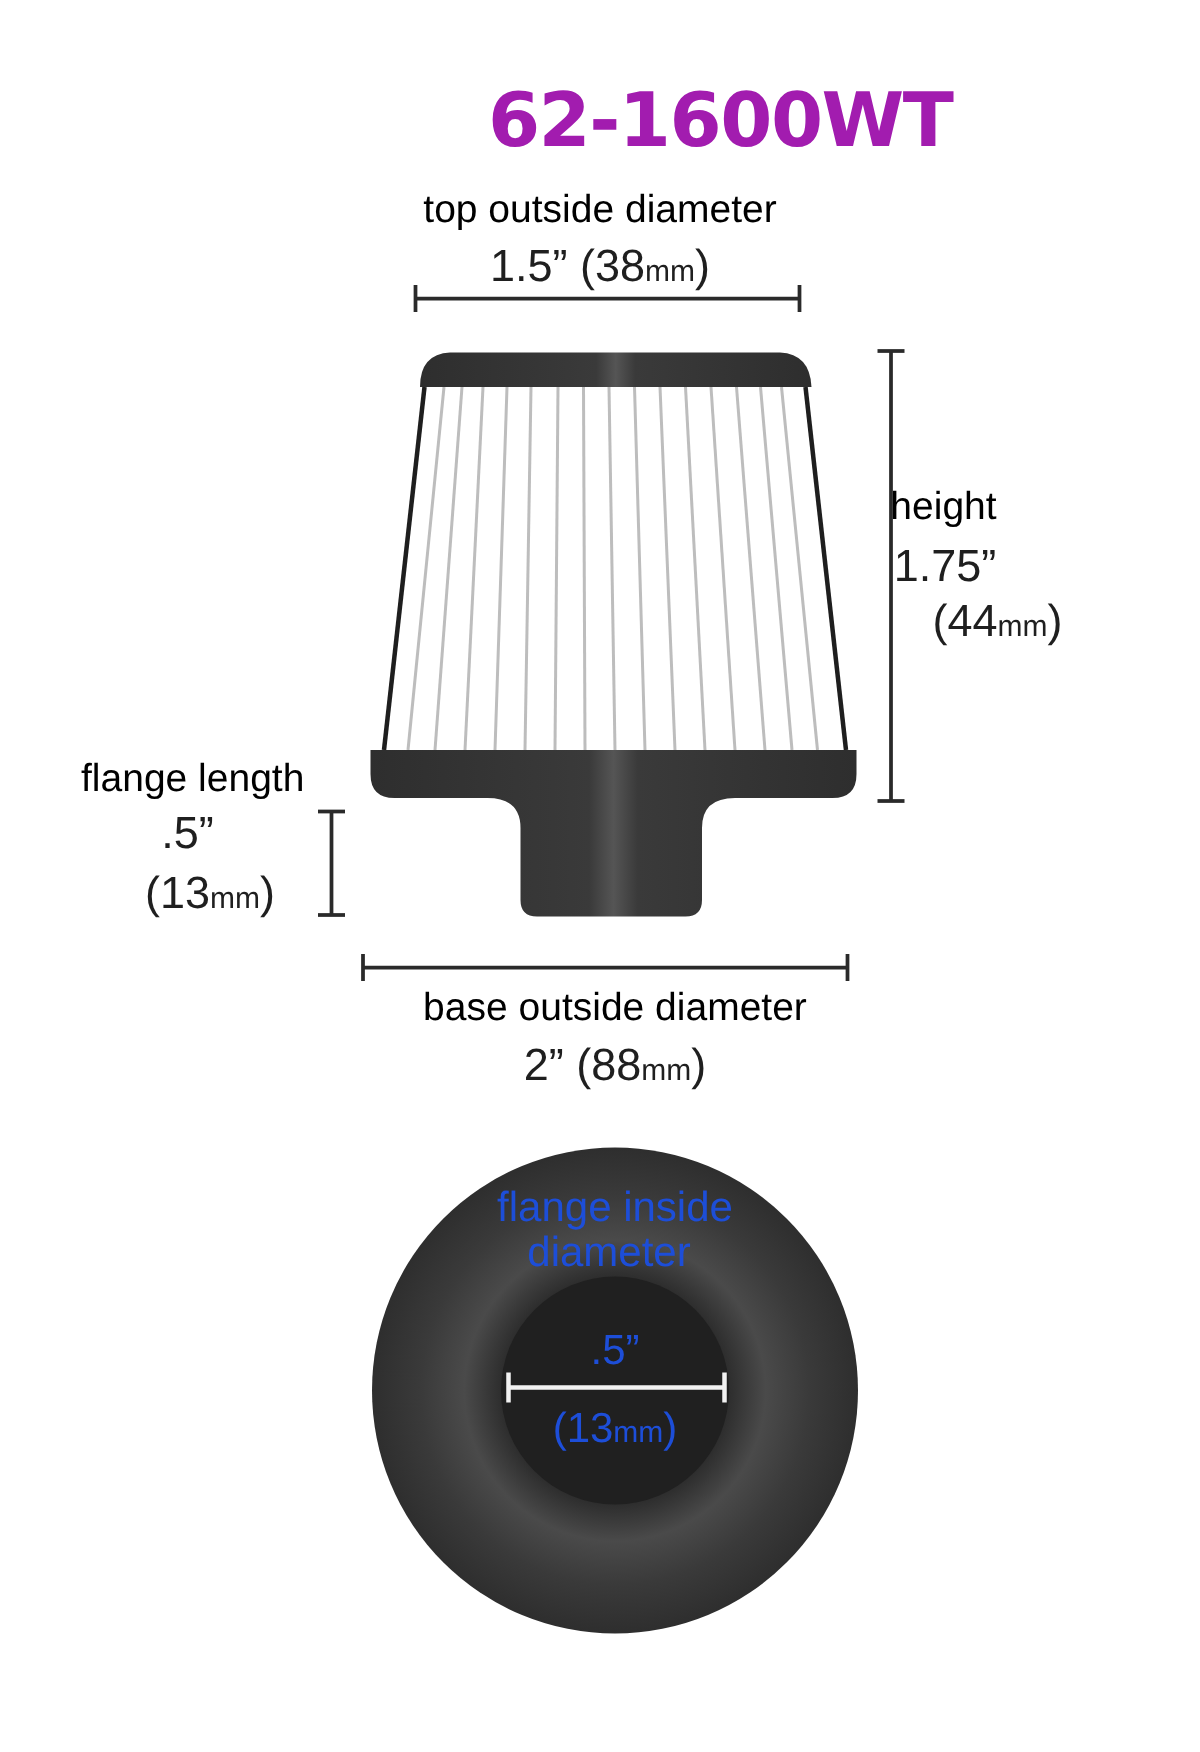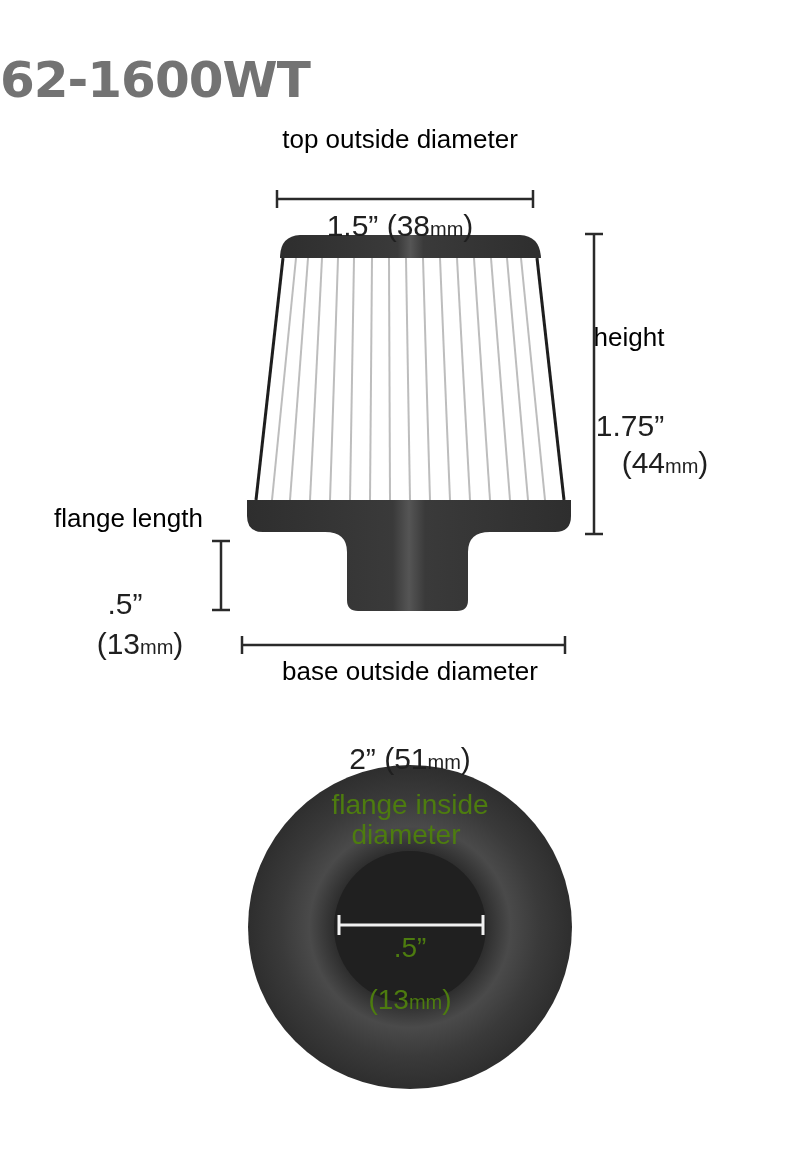--- a/index.html
+++ b/index.html
@@ -1,24 +1,24 @@
 <!DOCTYPE html>
 <html><head>
   <meta charset="utf-8">
   <style>
     html, body { margin: 0; padding: 0; background: #ffffff; }
     body { width: 800px; height: 1168px; position: relative; overflow: hidden; font-family: "Liberation Sans", sans-serif; color: #1e1e1e; }
     .abs { position: absolute; }
-    .title { left: 0; width: 635px; top: 50px; text-align: left; font-family: "DejaVu Sans", sans-serif; font-weight: bold; font-size: 50px; letter-spacing: -1px; color: #737373; line-height: 60px; }
+    .title { left: 0; width: 635px; top: 50px; text-align: right; font-family: "DejaVu Sans", sans-serif; font-weight: bold; font-size: 50px; letter-spacing: -1px; color: #a21caf; line-height: 60px; }
     .label { font-family: "Liberation Sans", sans-serif; font-size: 26px; line-height: 30px; color: #000000; white-space: nowrap; }
-    .value { font-family: "Liberation Sans", sans-serif; font-size: 30px; line-height: 36px; color: #1f1f1f; white-space: nowrap; margin-top: 48px; }
+    .value { font-family: "Liberation Sans", sans-serif; font-size: 30px; line-height: 36px; color: #1f1f1f; white-space: nowrap; }
     .value .mm { font-size: 20px; }
     .center { text-align: center; }
     svg { position: absolute; left: 0; top: 0; }
-    .white { color: #4d7c0f; text-align: center; }
+    .white { color: #1d4ed8; text-align: center; }
   </style>
 </head>
 <body>
 
 <div class="abs title">62-1600WT</div>
 
 <svg width="800" height="1168" viewBox="0 0 800 1168">
   <defs>
     <linearGradient id="rubberGrad" x1="0" y1="0" x2="1" y2="0">
       <stop offset="0" stop-color="#2e2e2e"></stop>
@@ -106,19 +106,19 @@
 <div class="abs value center" style="left:572px; width:116px; top:360px;">1.75”</div>
 <div class="abs value center" style="left:600px; width:130px; top:397px;"><span>(44</span><span class="mm">mm</span><span>)</span></div>
 
 <div class="abs label" style="left:54px; top:503px;">flange length</div>
 <div class="abs value center" style="left:70px; width:110px; top:538px;">.5”</div>
 <div class="abs value center" style="left:80px; width:120px; top:578px;"><span>(13</span><span class="mm">mm</span><span>)</span></div>
 
 <div class="abs label center" style="left:210px; width:400px; top:656px;">base outside diameter</div>
 <div class="abs value center" style="left:210px; width:400px; top:693px;">
   <span>2”</span>
-  <span><span>(51</span><span class="mm">mm</span><span>)</span></span>
+  <span><span>(88</span><span class="mm">mm</span><span>)</span></span>
 </div>
 
 <div class="abs label center white" style="left:260px; width:300px; top:790px; font-size:28px;">flange inside</div>
 <div class="abs label center white" style="left:256px; width:300px; top:820px; font-size:28px;">diameter</div>
 <div class="abs value center white" style="left:340px; width:140px; top:882px; font-size:28px;">.5”</div>
 <div class="abs value center white" style="left:340px; width:140px; top:934px; font-size:28px;"><span>(13</span><span class="mm">mm</span><span>)</span></div>
 
 </body></html>

